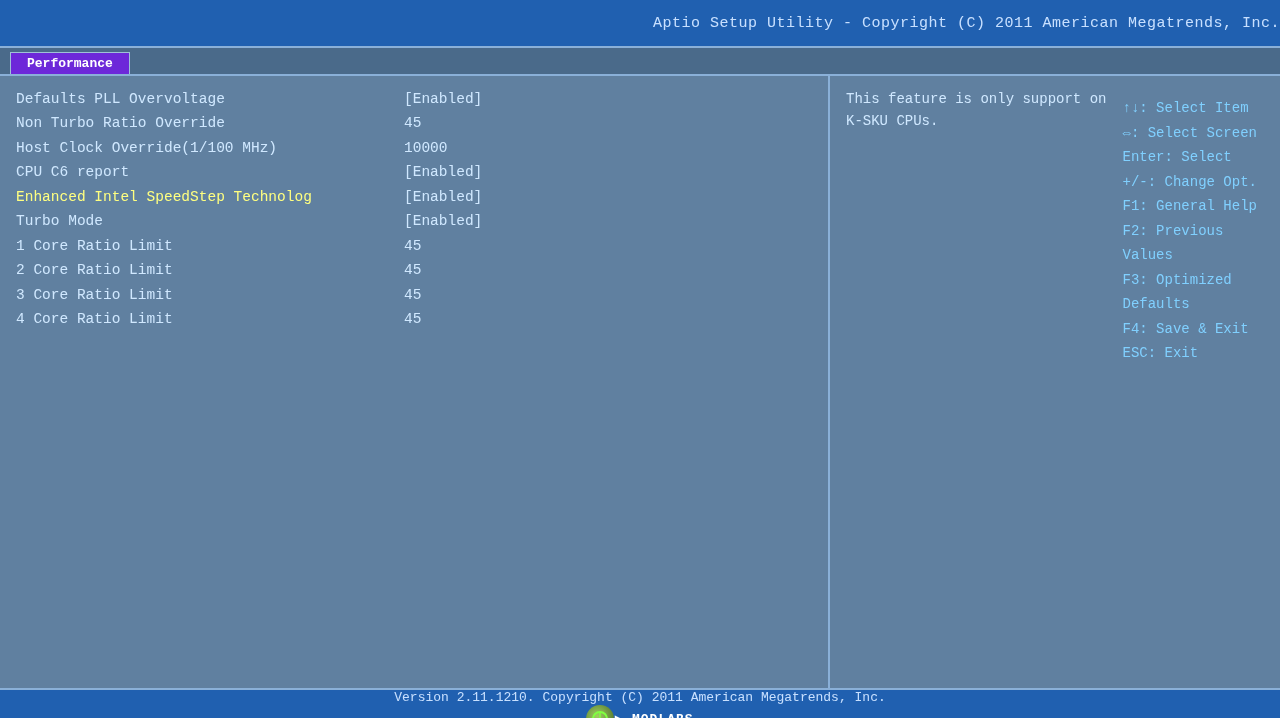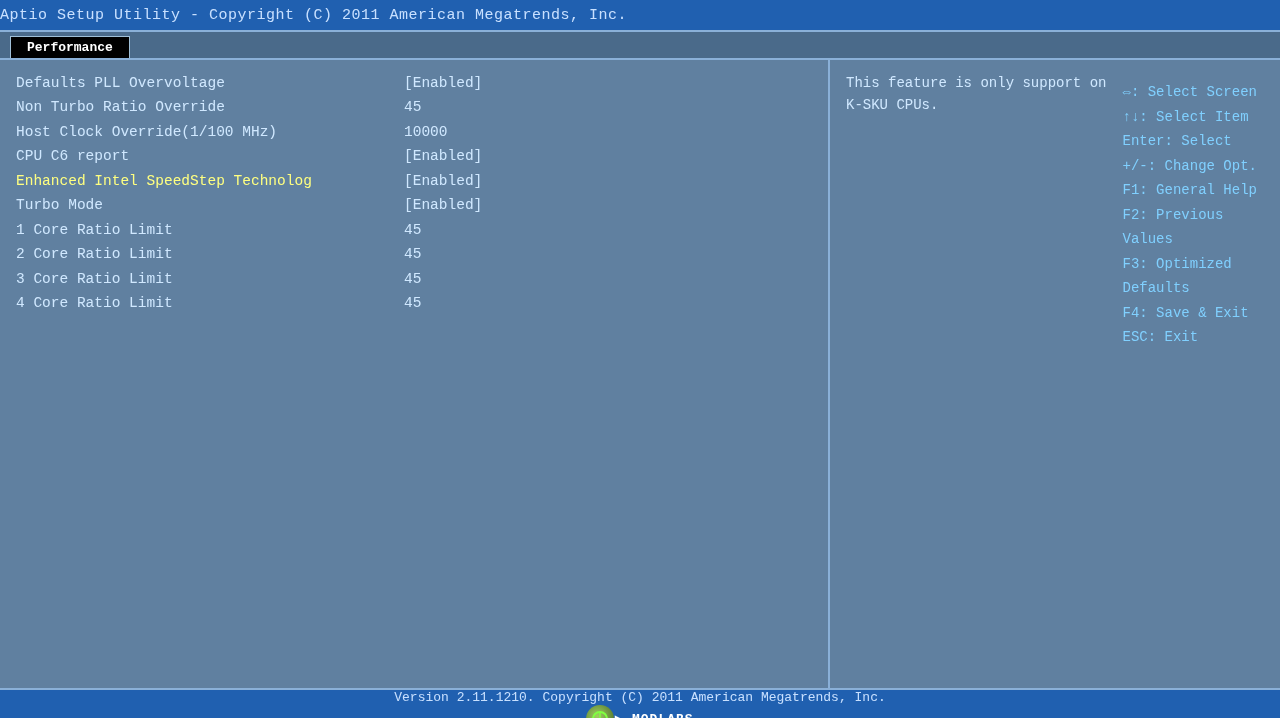--- a/index.html
+++ b/index.html
@@ -9,24 +9,24 @@
       background: #5a7a9a;
       font-family: 'Courier New', Courier, monospace;
       overflow: hidden;
       position: relative;
     }
 
     
     #top-bar {
       background: #2060b0;
       width: 100%;
-      height: 32px;
-      display: flex;
-      align-items: center;
-      justify-content: flex-start;
+      height: 48px;
+      display: flex;
+      align-items: center;
+      justify-content: flex-end;
       border-bottom: 2px solid #8ab0d8;
     }
     #top-bar span {
       color: #c8e0ff;
       font-size: 15px;
       letter-spacing: 0.5px;
     }
 
     
     #tab-row {
@@ -40,21 +40,21 @@
     .tab {
       background: #7a9ab8;
       color: #e8f0ff;
       font-size: 13px;
       padding: 3px 16px;
       border: 1px solid #a0c0d8;
       border-bottom: none;
       cursor: pointer;
     }
     .tab.active {
-      background: #000000;
+      background: #6d28d9;
       color: #ffffff;
       font-weight: bold;
     }
 
     
     #main {
       display: flex;
       height: calc(718px - 32px - 28px - 30px);
     }
 
@@ -214,22 +214,22 @@
         <span class="value">45</span>
       </div>
     </div>
 
   <div id="right-panel">
     <div id="help-text">This feature is only support
 on K-SKU CPUs.</div>
     <hr id="divider">
     <div id="key-legend">
 
-    <div class="key-line">⇔: Select Screen</div>
-        <div class="key-line">↑↓: Select Item</div>
+    <div class="key-line">↑↓: Select Item</div>
+        <div class="key-line">⇔: Select Screen</div>
         <div class="key-line">Enter: Select</div>
         <div class="key-line">+/-: Change Opt.</div>
         <div class="key-line">F1: General Help</div>
         <div class="key-line">F2: Previous Values</div>
         <div class="key-line">F3: Optimized Defaults</div>
         <div class="key-line">F4: Save &amp; Exit</div>
         <div class="key-line">ESC: Exit</div>
       </div>
   </div>
 

